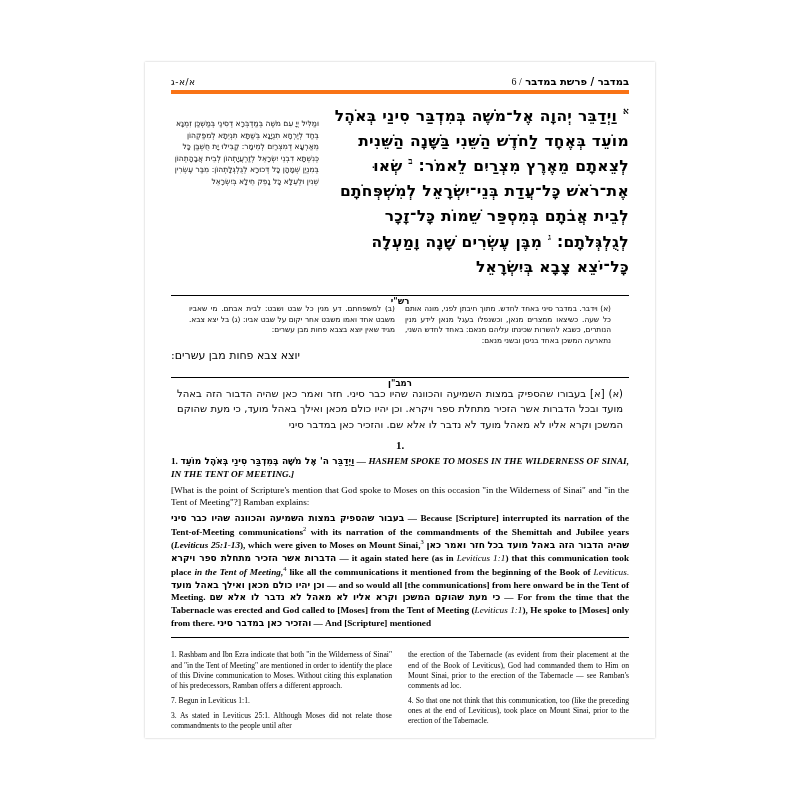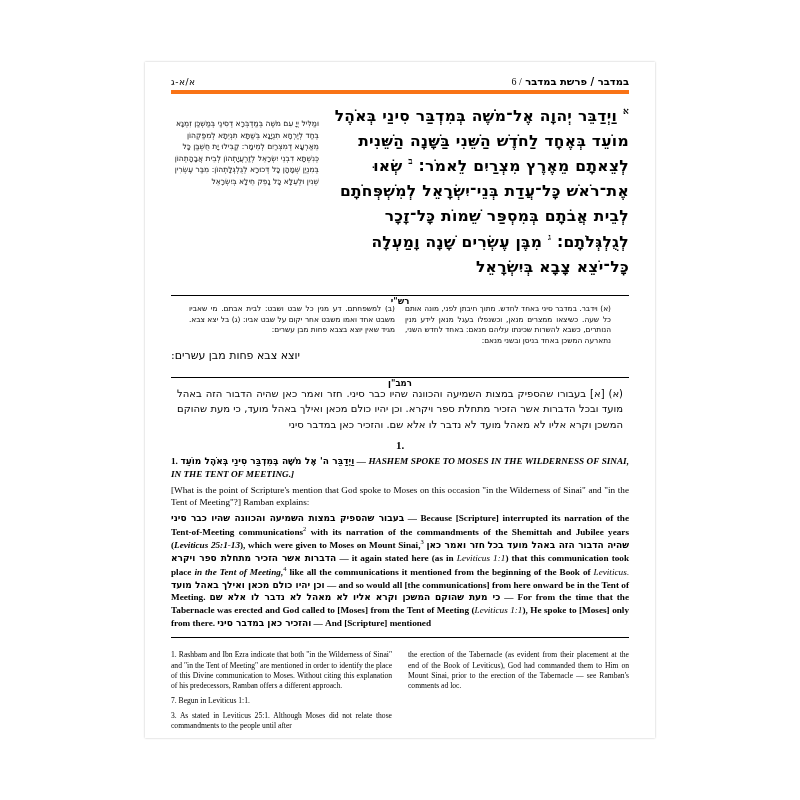--- a/index.html
+++ b/index.html
@@ -197,17 +197,18 @@
 
     <div class="fn-rule"></div>
     <div class="footnotes">
       <div class="fn-col">
         <p>1. Rashbam and Ibn Ezra indicate that both "in the Wilderness of Sinai" and "in the Tent of Meeting" are mentioned in order to identify the place of this Divine communication to Moses. Without citing this explanation of his predecessors, Ramban offers a different approach.</p>
         <p>7. Begun in Leviticus 1:1.</p>
         <p>3. As stated in Leviticus 25:1. Although Moses did not relate those commandments to the people until after</p>
       </div>
       <div class="fn-col">
         <p>the erection of the Tabernacle (as evident from their placement at the end of the Book of Leviticus), God had commanded them to Him on Mount Sinai, prior to the erection of the Tabernacle — see Ramban's comments ad loc.</p>
+        <p>4. So that one not think that this communication, too (like the preceding ones at the end of Leviticus), took place on Mount Sinai, prior to the erection of the Tabernacle.</p>
       </div>
     </div>
 
   </div>
 </div>
 
 </body></html>

